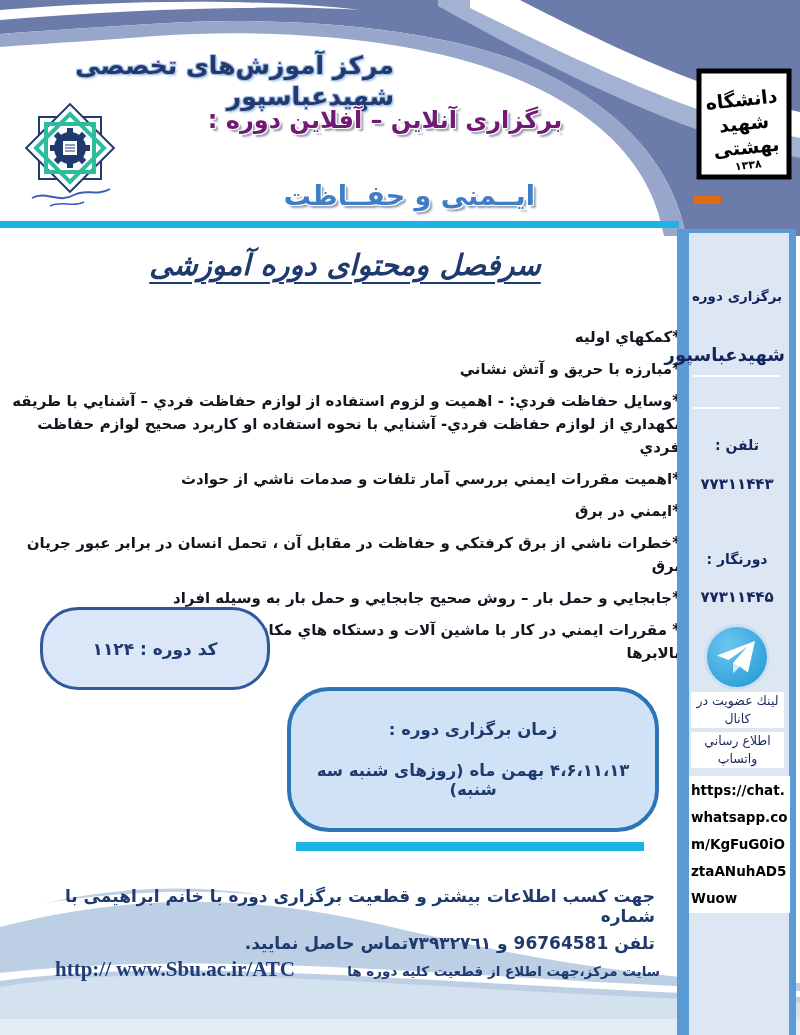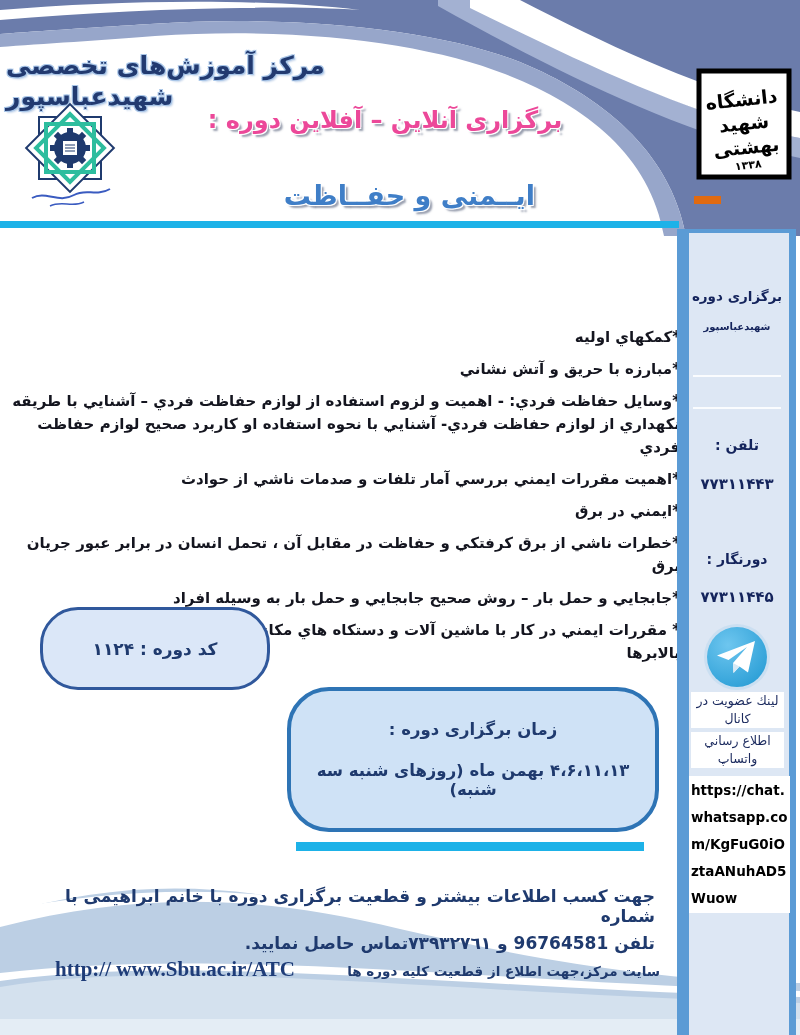--- a/index.html
+++ b/index.html
@@ -2,25 +2,25 @@
 <html lang="fa"><head>
 <meta charset="utf-8">
 <style>
   html,body{margin:0;padding:0;background:#fff;}
   .page{position:relative;width:800px;height:1035px;overflow:hidden;background:#fff;
         font-family:"DejaVu Sans",sans-serif;}
   .abs{position:absolute;}
 
   
   .banner-svg{position:absolute;top:0;left:0;z-index:1;}
-  .center-name{top:50px;left:6px;width:388px;z-index:3;text-align:left;direction:rtl;
+  .center-name{top:50px;left:6px;width:388px;z-index:3;text-align:right;direction:rtl;
     font-size:25px;font-weight:bold;color:#223a70;line-height:1.25;
     text-shadow:1px 1px 0 #a9c6e8,-1px -1px 0 #a9c6e8,1px -1px 0 #a9c6e8,-1px 1px 0 #a9c6e8,2px 2px 2px #c9d8ec;}
   .delivery-mode{top:106px;left:155px;width:460px;z-index:3;text-align:center;direction:rtl;
-    font-size:24px;font-weight:bold;color:#ec4899;
+    font-size:24px;font-weight:bold;color:#701a75;
     text-shadow:-1px -1px 0 #fff,1px -1px 0 #fff,-1px 1px 0 #fff,1px 1px 0 #fff,3px 3px 2px rgba(70,80,110,.55);}
   .course-title{top:180px;left:195px;width:340px;z-index:3;text-align:right;direction:rtl;
     font-size:27px;font-weight:bold;color:#3f7ec7;
     text-shadow:-1px -1px 0 #fff,1px -1px 0 #fff,-1px 1px 0 #fff,1px 1px 0 #fff,3px 3px 2px rgba(70,80,110,.55);}
   .emblem{top:98px;left:20px;z-index:3;}
   .uni-logo{top:68px;left:696px;z-index:3;}
   .cyan-line{top:221px;left:0;width:679px;height:7px;background:#1db2e8;z-index:2;}
   .orange-dash{top:196px;left:694px;width:27px;height:8px;background:#e06a10;z-index:3;}
 
   
@@ -38,21 +38,21 @@
   .sched-bubble{top:687px;left:287px;width:372px;height:145px;border:4px solid #2e74b5;
     border-radius:42px;background:#cfe2f6;font-size:16.5px;}
   .sched-bubble .line1{margin-bottom:22px;}
   .cyan-underline{top:842px;left:296px;width:348px;height:9px;background:#1db2e8;z-index:3;}
 
   
   .sidebar{top:229px;left:677px;width:119px;height:875px;z-index:4;box-sizing:border-box;
     background:#dde7f4;border:4px solid #5b9bd5;border-left-width:12px;border-right-width:7px;}
   .sidebar .in{position:absolute;color:#14245c;font-weight:bold;direction:rtl;text-align:center;width:96px;left:0;}
   .sb-l1{top:55px;font-size:13.5px;}
-  .sb-l2{top:88px;font-size:10px;}
+  .sb-l2{top:111px;font-size:18px;}
   .sb-div{position:absolute;left:4px;width:88px;height:2px;background:rgba(255,255,255,.85);}
   .sb-tel-label{top:204px;font-size:14px;}
   .sb-tel{top:242px;font-size:15px;letter-spacing:1px;}
   .sb-fax-label{top:318px;font-size:14px;}
   .sb-fax{top:355px;font-size:15px;letter-spacing:1px;}
   .tg-wrap{position:absolute;top:390px;left:14px;}
   .sb-note{position:absolute;left:2px;width:93px;background:#fff;color:#1b2a5e;
     font-size:12.5px;font-weight:normal;direction:rtl;text-align:center;line-height:18px;}
   .sb-note1{top:459px;}
   .sb-note2{top:499px;}
@@ -122,20 +122,21 @@
       <text x="48" y="38" font-size="19">دانشگاه</text>
       <text x="48" y="62" font-size="19">شهید</text>
       <text x="48" y="86" font-size="19">بهشتی</text>
       <text x="48" y="101" font-size="11">۱۳۳۸</text>
     </g>
   </svg>
 
   <div class="abs cyan-line"></div>
   <div class="abs orange-dash"></div>
 
+  <div class="abs heading">سرفصل ومحتوای دوره آموزشی</div>
 
   <div class="abs topics">
     <div class="topic">*كمكهاي اوليه</div>
     <div class="topic">*مبارزه با حريق و آتش نشاني</div>
     <div class="topic">*وسايل حفاظت فردي: - اهميت و لزوم استفاده از لوازم حفاظت فردي – آشنايي با طريقه نكهداري از لوازم حفاظت فردي- آشنايي با نحوه استفاده او كاربرد صحيح لوازم حفاظت فردي</div>
     <div class="topic">*اهميت مقررات ايمني بررسي آمار تلفات و صدمات ناشي از حوادث</div>
     <div class="topic">*ايمني در برق</div>
     <div class="topic">*خطرات ناشي از برق كرفتكي و حفاظت در مقابل آن ، تحمل انسان در برابر عبور جريان برق</div>
     <div class="topic">*جابجايي و حمل بار – روش صحيح جابجايي و حمل بار به وسيله افراد</div>
     <div class="topic">* مقررات ايمني در كار با ماشين آلات و دستكاه هاي مكانيكي مقررات ايمني مربوط به بالابرها</div>

